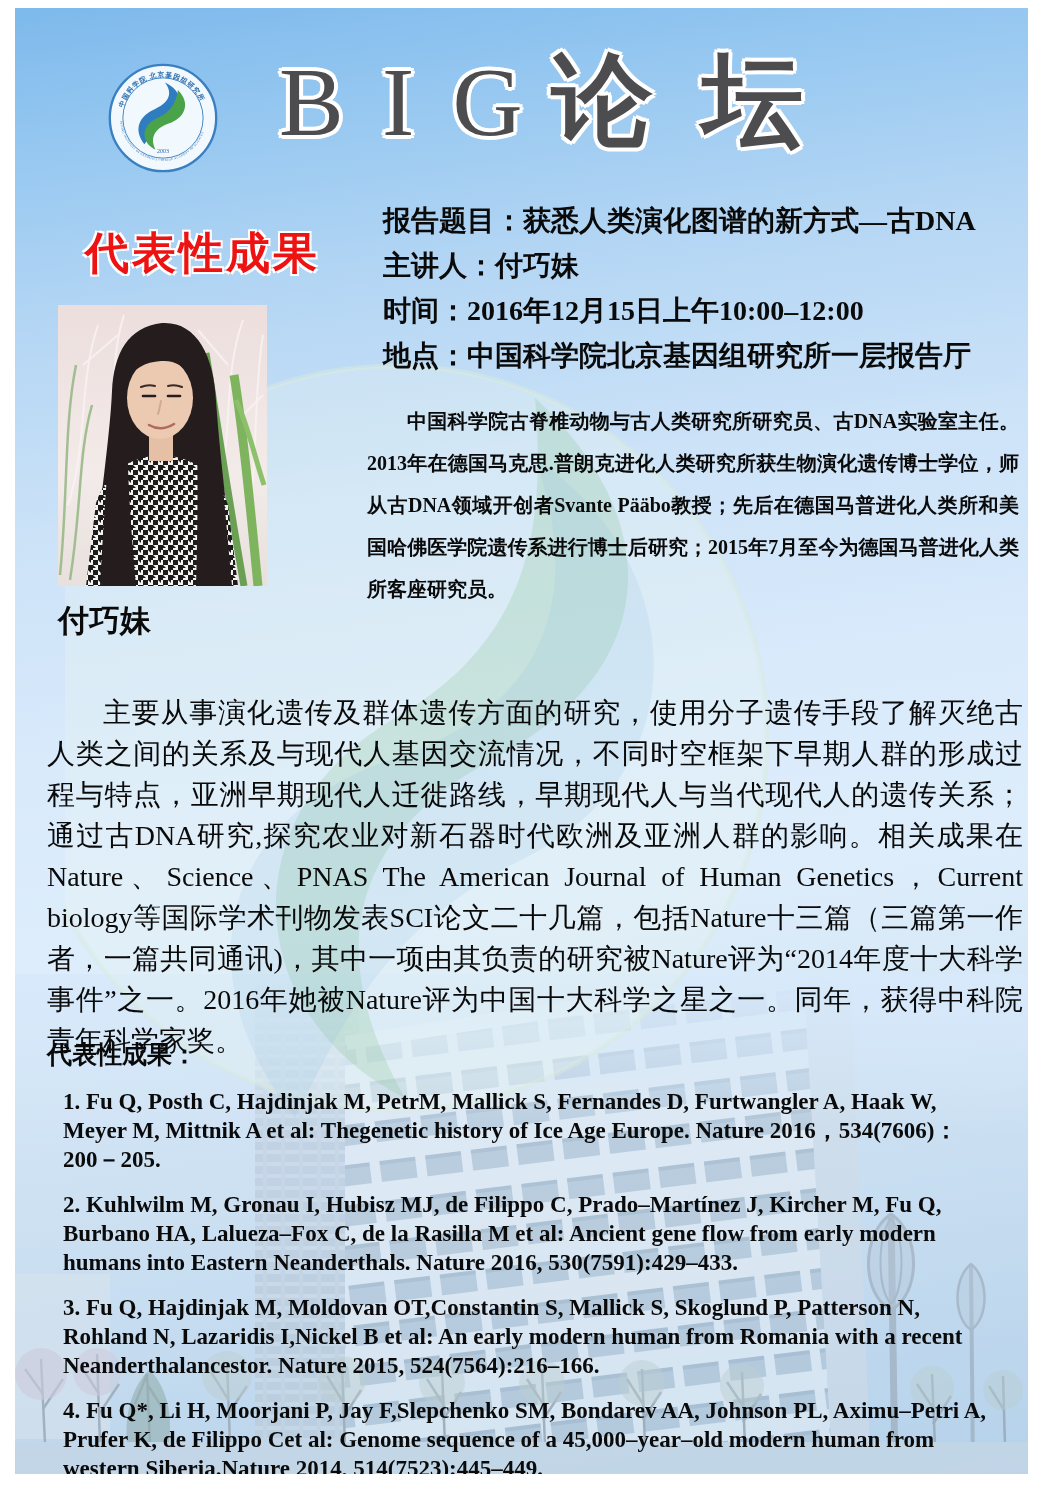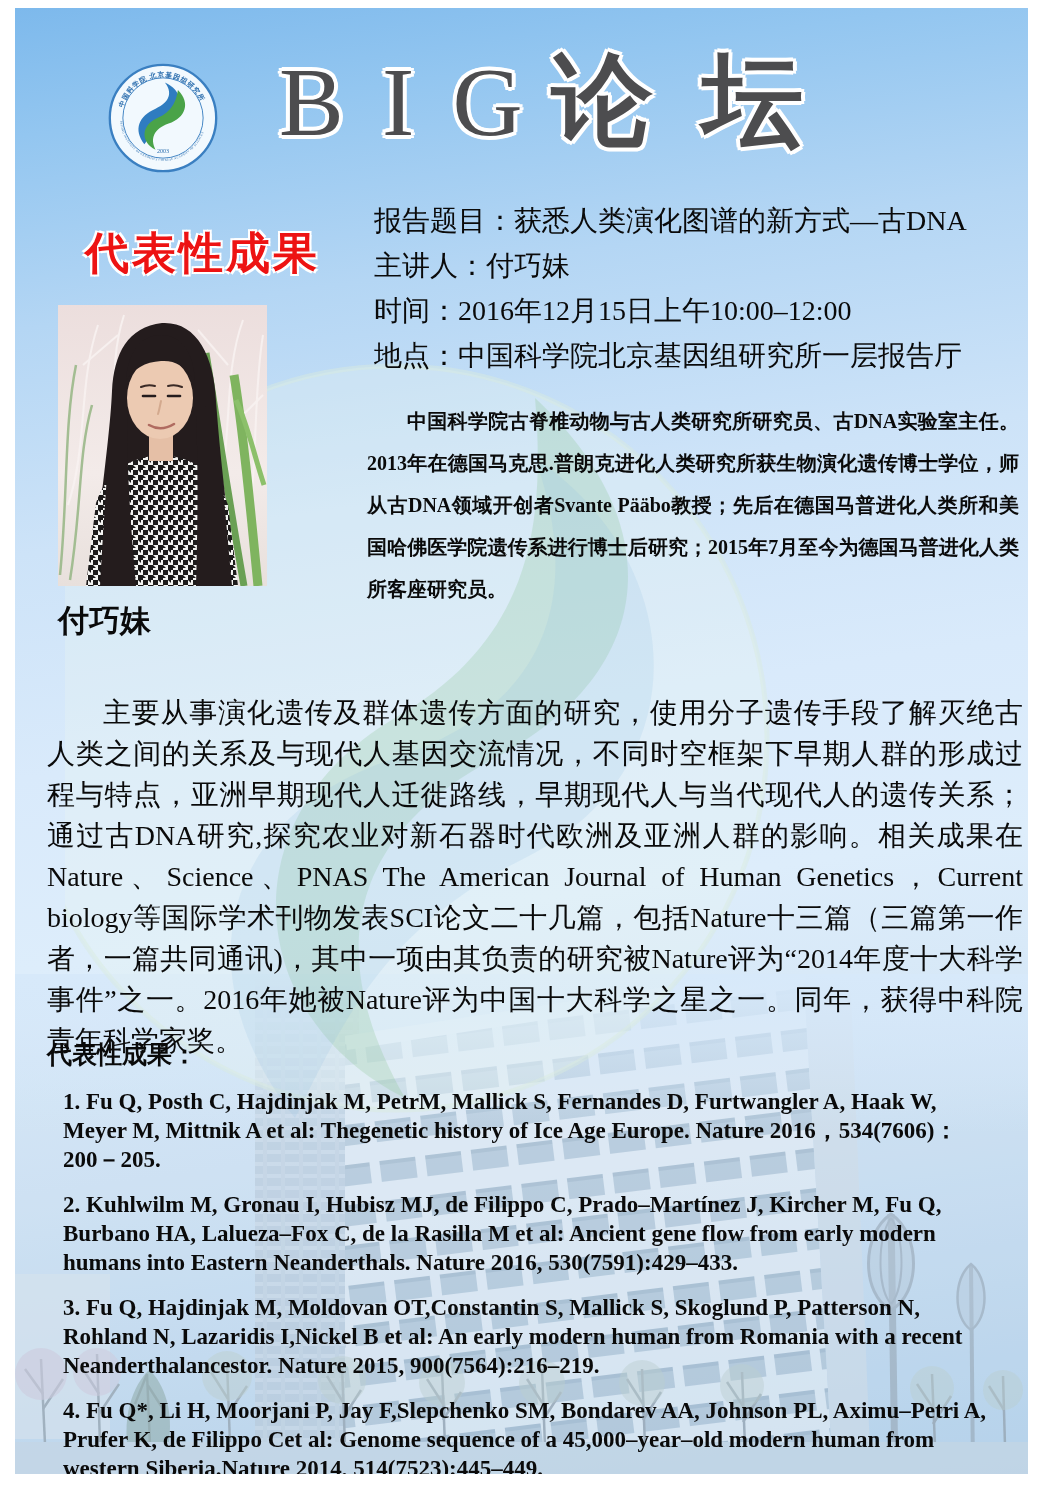--- a/index.html
+++ b/index.html
@@ -28,21 +28,21 @@
   .t-latin{font-family:"Liberation Serif",serif;font-size:97px;letter-spacing:7px;font-weight:500;}
   .t-cjk{font-size:101px;font-weight:bold;letter-spacing:12px;margin-left:22px;}
 
   .issue{
     left:70px;top:216px;font-size:44px;font-weight:bold;color:#ed1313;letter-spacing:3px;
     text-shadow:-2px -2px 0 #fff,2px -2px 0 #fff,-2px 2px 0 #fff,2px 2px 0 #fff;
   }
   .photo{left:43px;top:297px;width:209px;height:281px;z-index:5;}
   .photo-caption{left:43px;top:592px;width:209px;text-align:left;font-size:31px;font-weight:bold;}
 
-  .details{left:359px;top:190px;width:662px;font-size:28px;font-weight:normal;line-height:45px;}
+  .details{left:368px;top:190px;width:662px;font-size:28px;font-weight:bold;line-height:45px;}
   .details p{margin:0;}
 
   .bio{left:352px;top:392px;width:652px;font-size:20px;font-weight:bold;line-height:42px;
        text-align:justify;text-indent:2em;}
   .research{left:32px;top:684px;width:976px;font-size:28px;font-weight:normal;line-height:41px;
        text-align:justify;text-indent:2em;}
 
   .pubs{left:32px;top:1030px;width:958px;}
   .pubs-heading{font-size:25px;font-weight:bold;margin:0 0 5px 0;}
   .pub-item{font-size:23px;font-weight:bold;line-height:29px;margin:16px;}
@@ -236,17 +236,17 @@
   </div>
 
   <div class="layer content bio">中国科学院古脊椎动物与古人类研究所研究员、古DNA实验室主任。2013年在德国马克思.普朗克进化人类研究所获生物演化遗传博士学位，师从古DNA领域开创者Svante Pääbo教授；先后在德国马普进化人类所和美国哈佛医学院遗传系进行博士后研究；2015年7月至今为德国马普进化人类所客座研究员。</div>
 
   <div class="layer content research">主要从事演化遗传及群体遗传方面的研究，使用分子遗传手段了解灭绝古人类之间的关系及与现代人基因交流情况，不同时空框架下早期人群的形成过程与特点，亚洲早期现代人迁徙路线，早期现代人与当代现代人的遗传关系；通过古DNA研究,探究农业对新石器时代欧洲及亚洲人群的影响。相关成果在Nature、Science、PNAS The American Journal of Human Genetics，Current biology等国际学术刊物发表SCI论文二十几篇，包括Nature十三篇（三篇第一作者，一篇共同通讯)，其中一项由其负责的研究被Nature评为“2014年度十大科学事件”之一。2016年她被Nature评为中国十大科学之星之一。同年，获得中科院青年科学家奖。</div>
 
   <div class="layer content pubs">
     <p class="pubs-heading">代表性成果：</p>
     <p class="pub-item">1. Fu Q, Posth C, Hajdinjak M, PetrM, Mallick S, Fernandes D, Furtwangler A, Haak W, Meyer M, Mittnik A et al: Thegenetic history of Ice Age Europe. Nature 2016，534(7606)：200－205.</p>
     <p class="pub-item">2. Kuhlwilm M, Gronau I, Hubisz MJ, de Filippo C, Prado–Martínez J, Kircher M, Fu Q, Burbano HA, Lalueza–Fox C, de la Rasilla M et al: Ancient gene flow from early modern humans into Eastern Neanderthals. Nature 2016, 530(7591):429–433.</p>
-    <p class="pub-item">3. Fu Q, Hajdinjak M, Moldovan OT,Constantin S, Mallick S, Skoglund P, Patterson N, Rohland N, Lazaridis I,Nickel B et al: An early modern human from Romania with a recent Neanderthalancestor. Nature 2015, 900(7564):216–219.</p>
+    <p class="pub-item">3. Fu Q, Hajdinjak M, Moldovan OT,Constantin S, Mallick S, Skoglund P, Patterson N, Rohland N, Lazaridis I,Nickel B et al: An early modern human from Romania with a recent Neanderthalancestor. Nature 2015, 524(7564):216–166.</p>
     <p class="pub-item">4. Fu Q*, Li H, Moorjani P, Jay F,Slepchenko SM, Bondarev AA, Johnson PL, Aximu–Petri A, Prufer K, de Filippo Cet al: Genome sequence of a 45,000–year–old modern human from western Siberia.Nature 2014, 514(7523):445–449.</p>
   </div>
 
 </div>
 
 </body></html>

